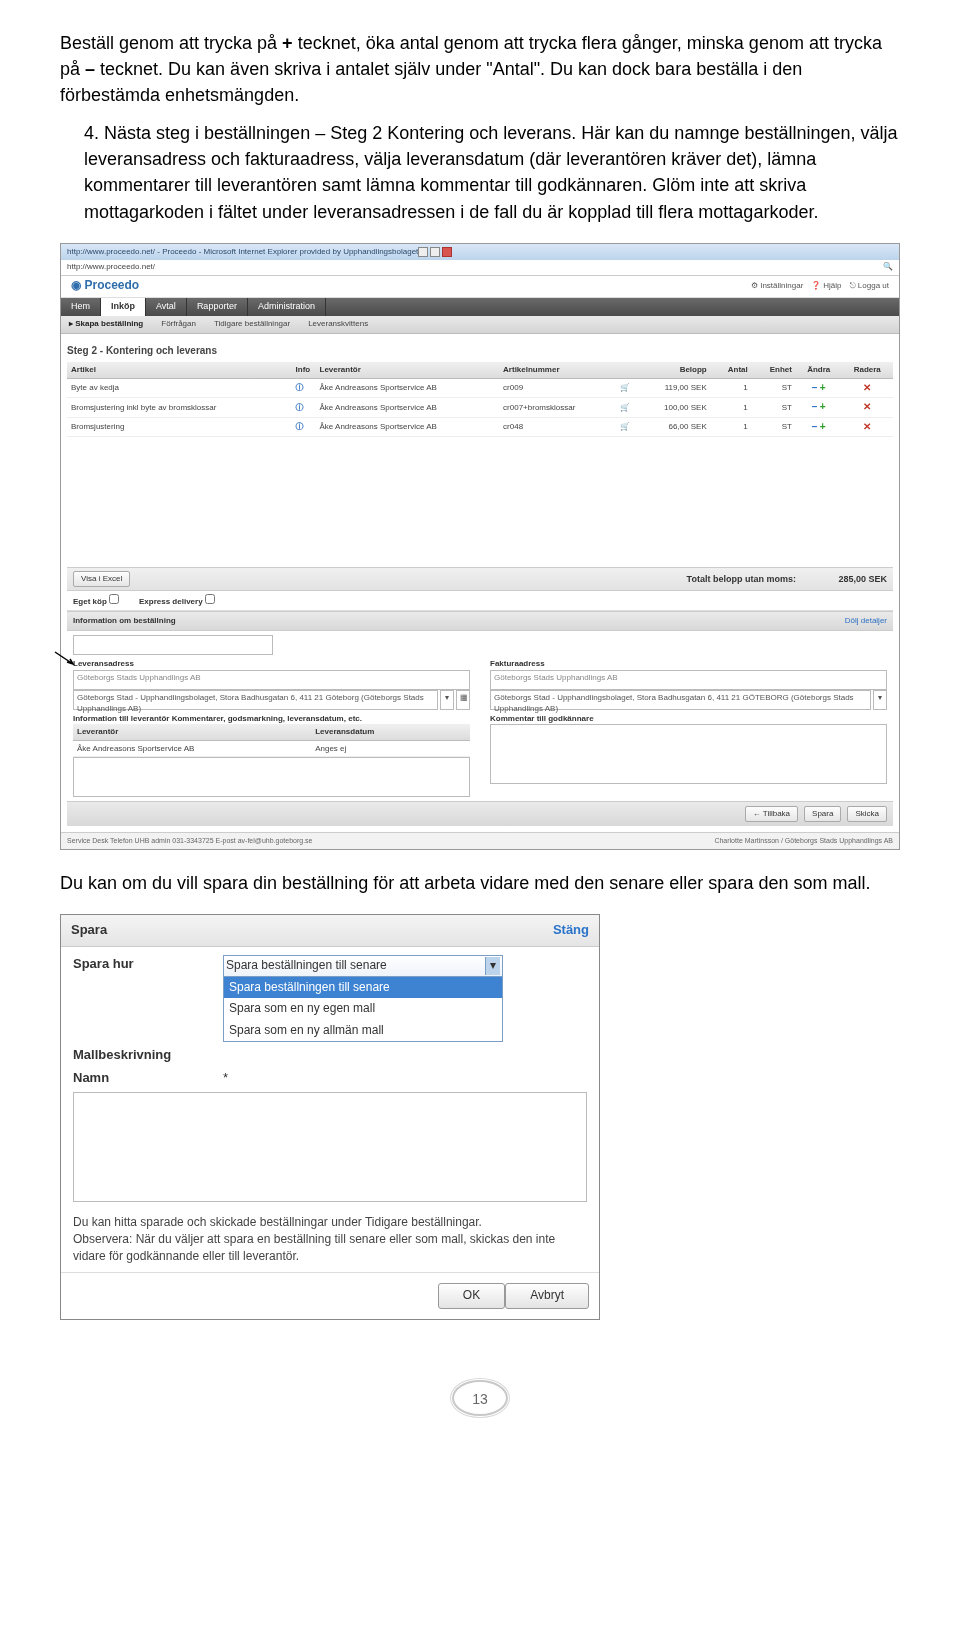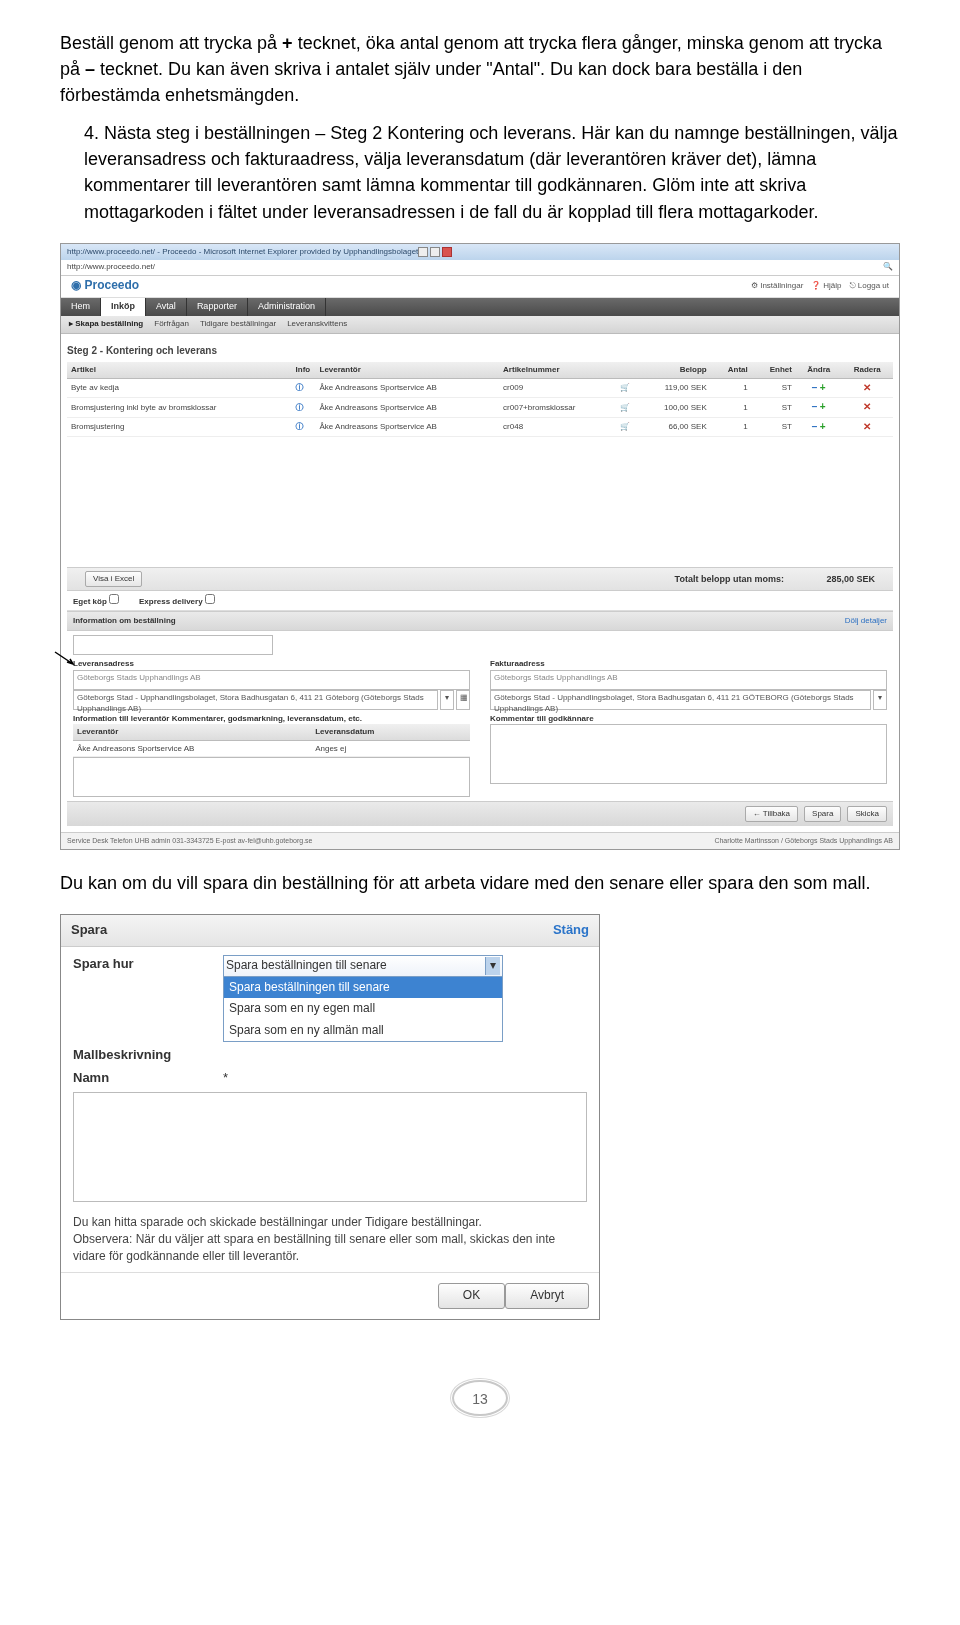--- a/index.html
+++ b/index.html
@@ -48,35 +48,35 @@
   .app1 .brand{color:#2f6fab;font-weight:bold;font-size:12px;display:flex;align-items:center;gap:3px;}
   .app1 .brand::before{content:"◉";color:#2f6fab;}
   .app1 .toplinks{display:flex;gap:8px;font-size:8px;color:#555;}
   .app1 .toplinks span{display:flex;align-items:center;gap:2px;}
   .app1 .menubar{
     background:linear-gradient(#6a6a6a,#4a4a4a);display:flex;height:18px;align-items:center;color:#fff;font-size:9px;
   }
   .app1 .menubar .tab{padding:0 10px;height:100%;display:flex;align-items:center;border-right:1px solid #333;}
   .app1 .menubar .tab.active{background:#fff;color:#333;font-weight:bold;}
   .app1 .subbar{
-    background:linear-gradient(#e9e9e9,#d4d4d4);height:18px;display:flex;align-items:center;padding:0 8px;gap:11px;color:#444;font-size:8px;border-bottom:1px solid #bbb;
+    background:linear-gradient(#e9e9e9,#d4d4d4);height:18px;display:flex;align-items:center;padding:0 8px;gap:18px;color:#444;font-size:8px;border-bottom:1px solid #bbb;
   }
   .app1 .subbar .sel{font-weight:bold;color:#222;}
   .app1 .content{background:#fff;padding:6px;}
   .app1 .steptitle{font-weight:bold;color:#444;font-size:10px;padding:4px 0;}
   .app1 table{width:100%;border-collapse:collapse;font-size:8px;}
   .app1 th{background:linear-gradient(#f0f0f0,#dcdcdc);text-align:left;padding:2px 4px;border-bottom:1px solid #bbb;color:#333;font-weight:bold;}
   .app1 td{padding:2px 4px;border-bottom:1px solid #eee;color:#444;}
   .app1 .icon-info{color:#2b6fc1;font-weight:bold;}
   .app1 .icon-cart{color:#c47b18;}
   .app1 .icon-minus{color:#2b6fc1;font-weight:bold;font-size:10px;}
   .app1 .icon-plus{color:#2aa02a;font-weight:bold;font-size:10px;}
   .app1 .icon-del{color:#c0392b;font-weight:bold;font-size:10px;}
   .app1 .spacer{height:130px;}
-  .app1 .totalbar{display:flex;justify-content:space-between;align-items:center;background:linear-gradient(#f0f0f0,#e2e2e2);padding:3px 18px;border-top:1px solid #ccc;border-bottom:1px solid #ccc;}
+  .app1 .totalbar{display:flex;justify-content:space-between;align-items:center;background:linear-gradient(#f0f0f0,#e2e2e2);padding:3px 6px;border-top:1px solid #ccc;border-bottom:1px solid #ccc;}
   .app1 .btn{background:linear-gradient(#fdfdfd,#e6e6e6);border:1px solid #aaa;border-radius:2px;padding:1px 7px;font-size:8px;color:#333;}
   .app1 .checkrow{padding:3px 6px;display:flex;gap:20px;align-items:center;color:#333;font-size:8px;border-bottom:1px solid #ddd;}
   .app1 .checkrow input{width:10px;height:10px;}
   .app1 .infohdr{background:linear-gradient(#eaeaea,#d8d8d8);padding:3px 6px;font-weight:bold;display:flex;justify-content:space-between;font-size:8px;border-top:1px solid #ccc;border-bottom:1px solid #ccc;}
   .app1 .infohdr .link{color:#2b6fc1;font-weight:normal;}
   .app1 .formarea{background:#fff;padding:4px 6px;}
   .app1 .fld{border:1px solid #bbb;padding:1px 3px;font-size:8px;height:20px;color:#555;background:#fff;}
   .app1 .twocol{display:flex;gap:20px;}
   .app1 .col{flex:1;}
   .app1 .lbl{font-weight:bold;font-size:8px;color:#333;padding-top:3px;}

